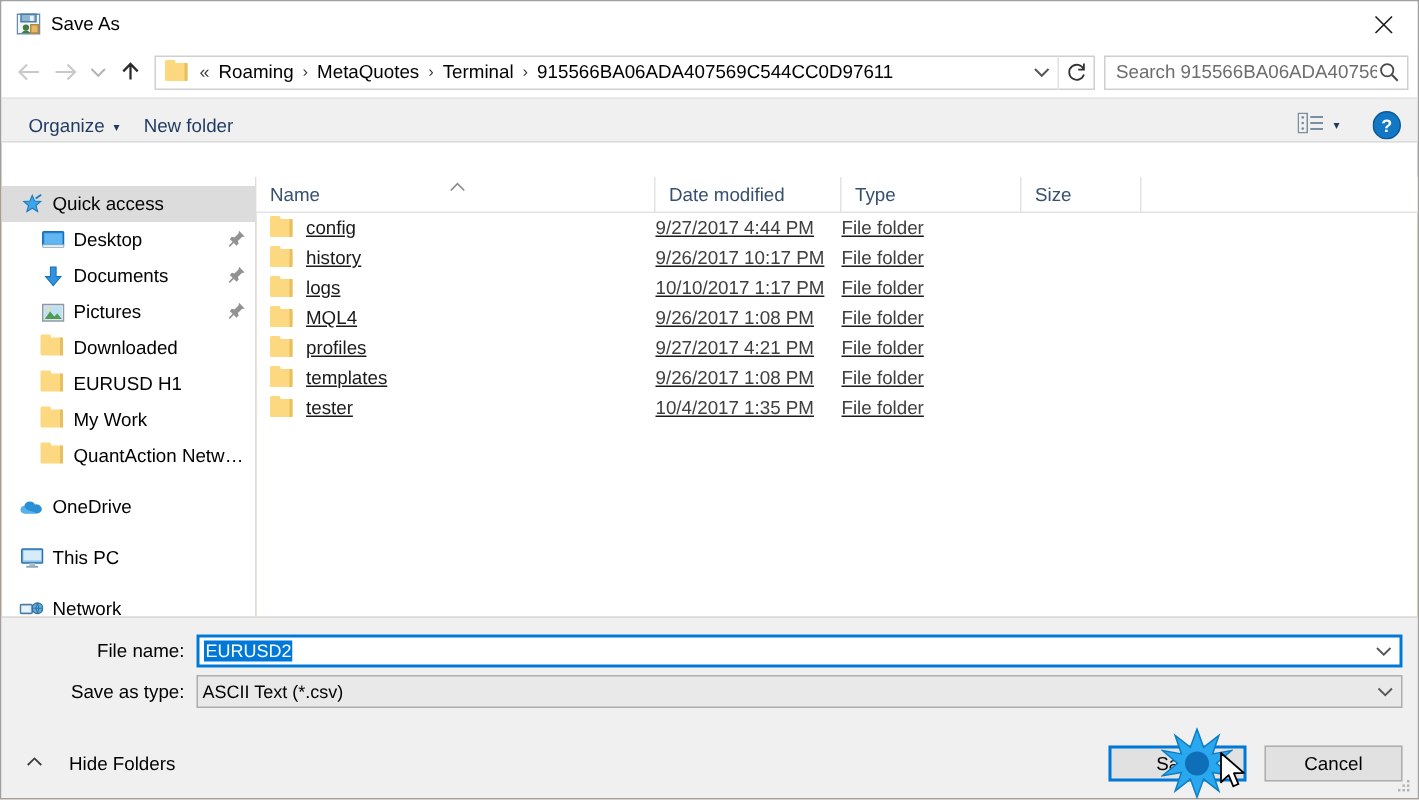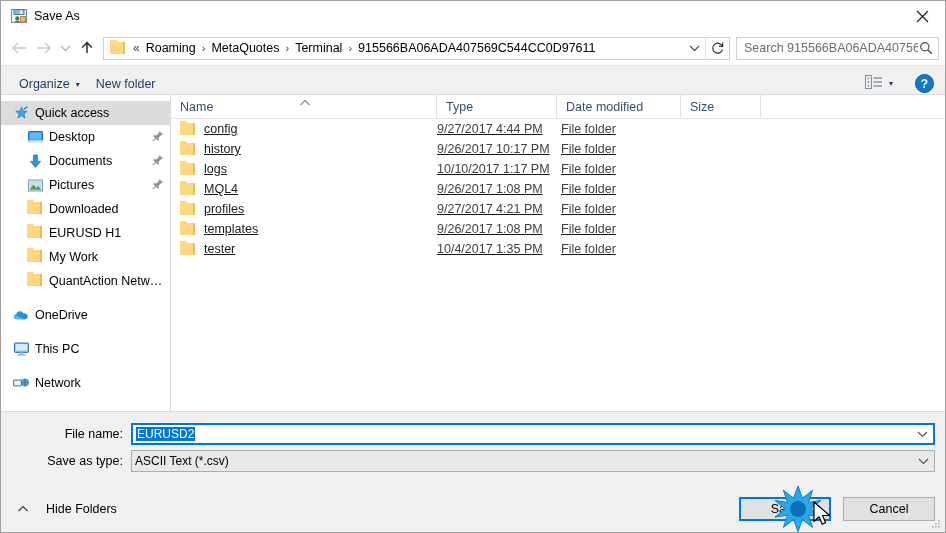--- a/index.html
+++ b/index.html
@@ -114,20 +114,21 @@
   }
   .tb-caret { font-size: 8px; color: #1f3a5f; }
   .tb-spacer { flex: 1 1 auto; }
   .view-icon { display: flex; align-items: center; gap: 6px; padding: 2px 6px; }
   .help-btn { width: 22px; height: 22px; margin-left: 14px; display:flex; align-items:center; justify-content:center;}
 
   
   .body {
     flex: 1 1 auto; display: flex; min-height: 0;
     background: #a16207;
+    margin-top: 23px;
   }
   .sidebar {
     width: 170px; flex: 0 0 170px;
     border-right: 1px solid #dcdcdc;
     background: #ffffff;
     padding-top: 6px;
     overflow: hidden;
   }
   .side-item {
     height: 24px; display: flex; align-items: center;
@@ -523,25 +524,25 @@
     <div class="filepane">
       <div class="colheaders">
         <div class="ch name">
           <span>Name</span>
           <span class="sortcaret">
             <svg width="12" height="8" viewBox="0 0 12 8">
                 <path d="M1.5 6 L6 1.5 L10.5 6" fill="none" stroke="#8a8a8a" stroke-width="1.1"></path>
               </svg>
           </span>
         </div>
+        <div class="ch date">
+          <span>Date modified</span>
+        </div>
         <div class="ch type">
           <span>Type</span>
-        </div>
-        <div class="ch date">
-          <span>Date modified</span>
         </div>
         <div class="ch size">
           <span>Size</span>
         </div>
         <div class="ch rest"></div>
       </div>
 
       <div class="rows">
 
         <div class="frow">

